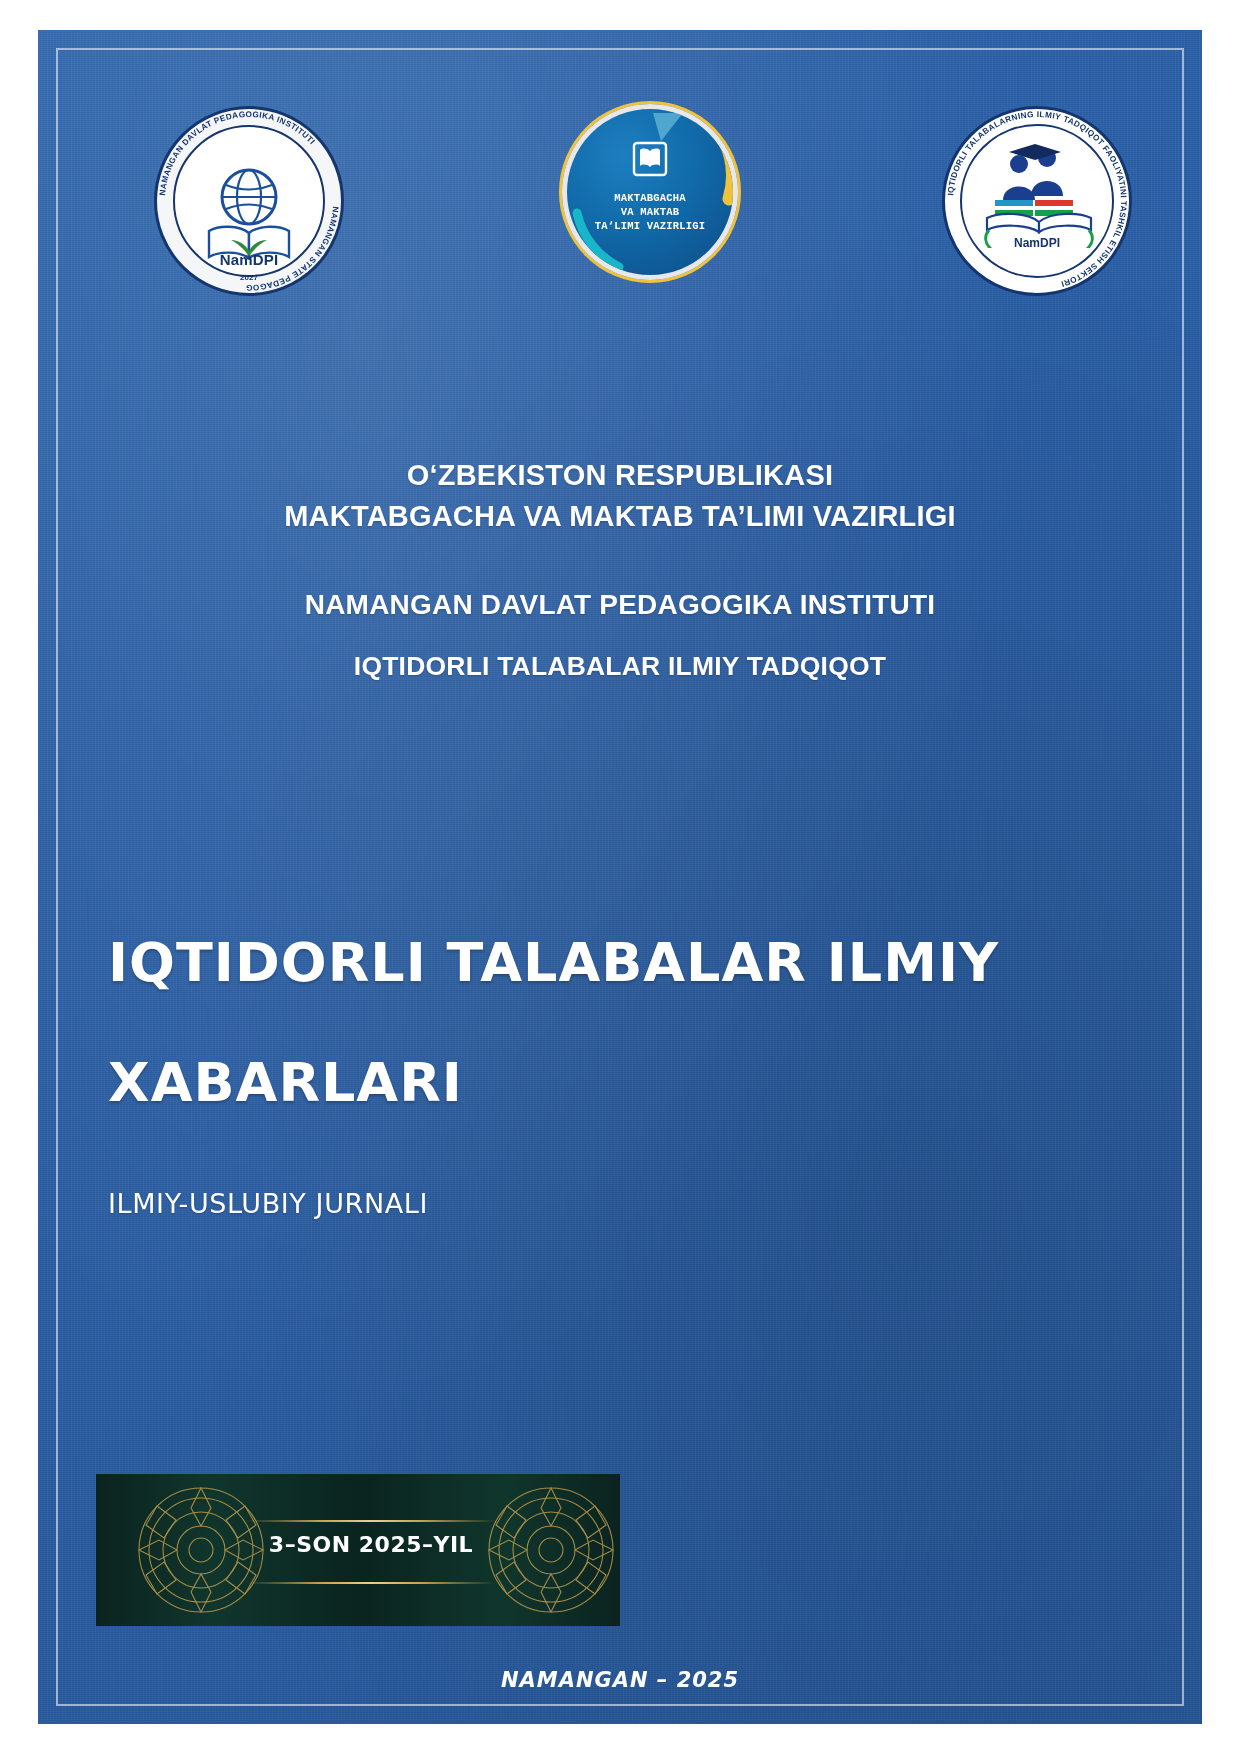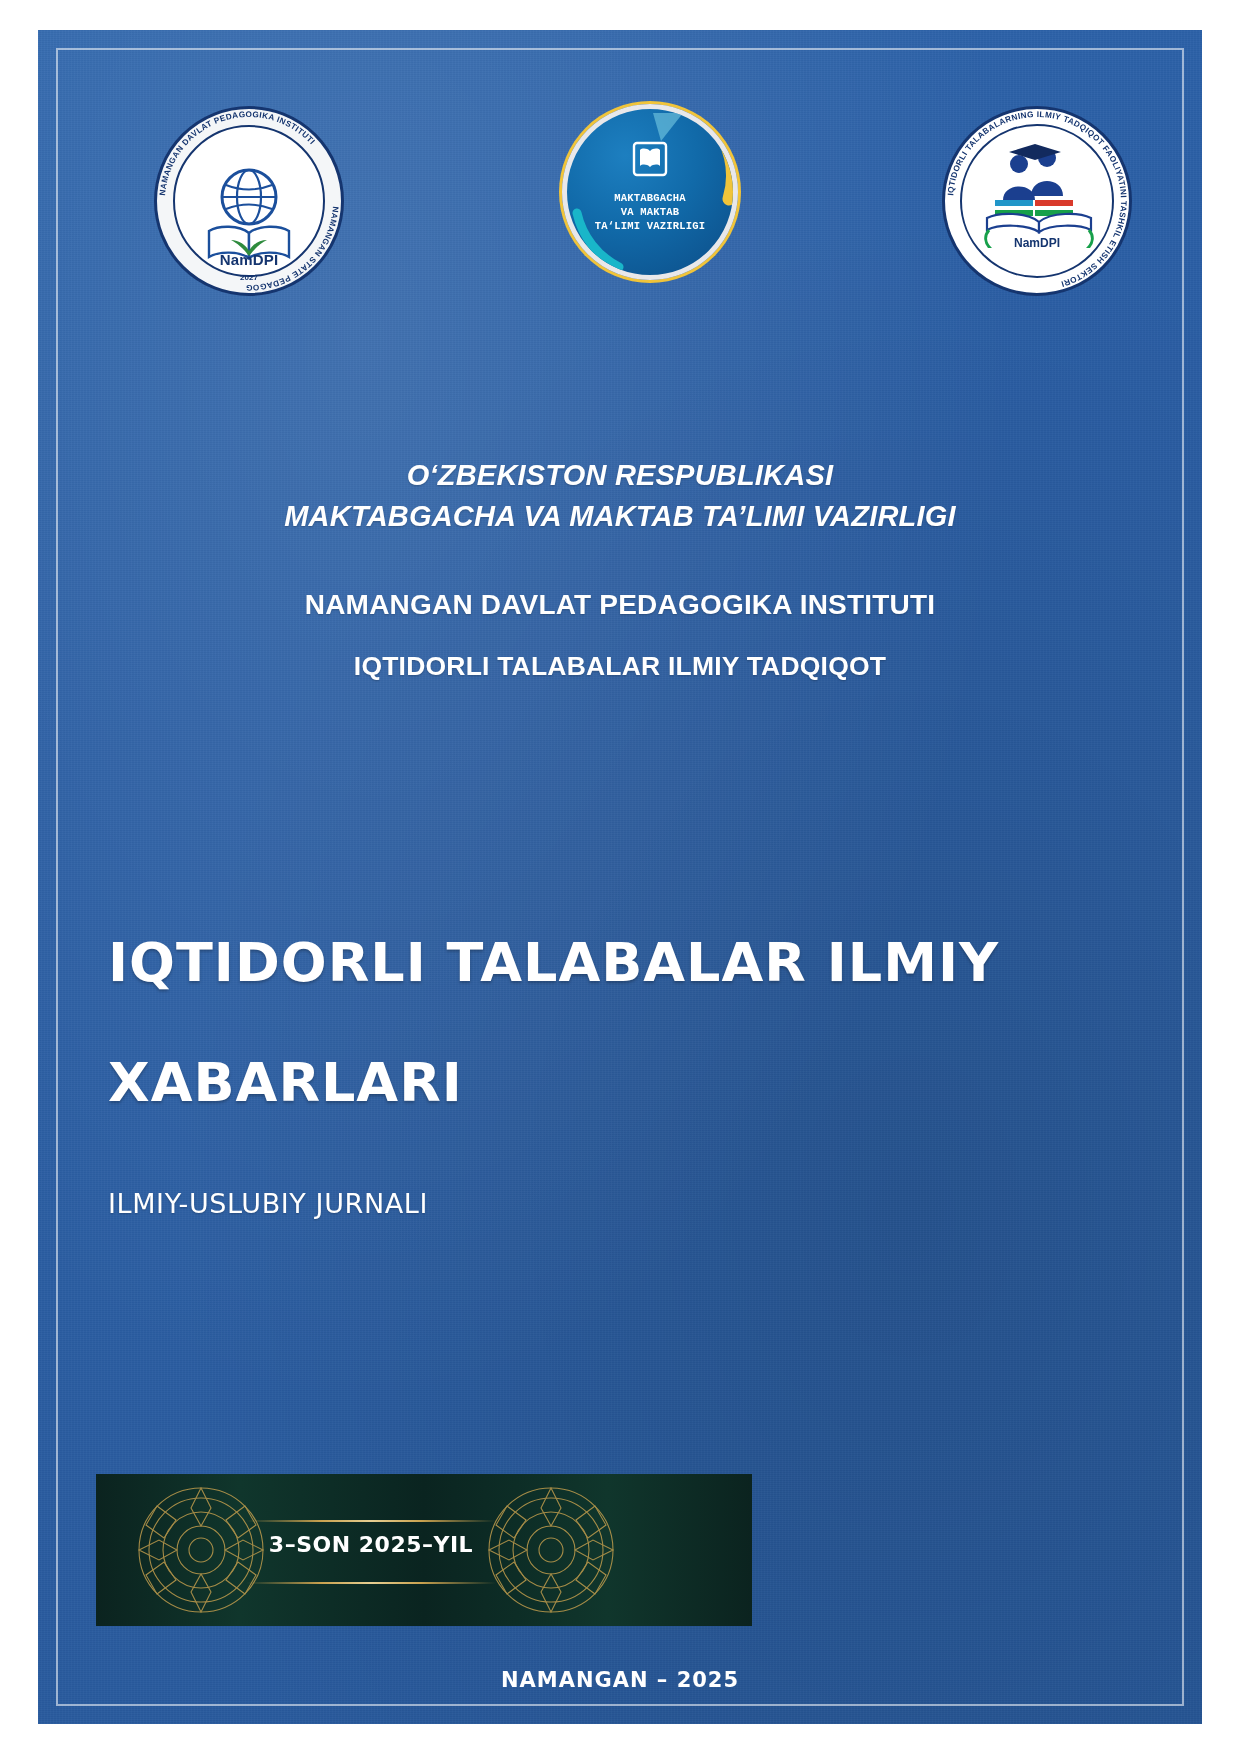--- a/index.html
+++ b/index.html
@@ -191,21 +191,20 @@
     top: 425px;
     text-align: center;
     color: #ffffff;
   }
   .h-ministry {
     font-size: 29px;
     font-weight: bold;
     line-height: 1.42;
     letter-spacing: 0.2px;
     text-shadow: 0 1px 2px rgba(0,0,0,0.22);
-    font-style: italic;
   }
   .h-institute {
     margin-top: 52px;
     font-size: 28px;
     font-weight: bold;
     letter-spacing: 0.2px;
     text-shadow: 0 1px 2px rgba(0,0,0,0.22);
   }
   .h-department {
     margin-top: 26px;
@@ -242,21 +241,21 @@
     font-weight: normal;
     letter-spacing: 0.6px;
     text-shadow: 0 1px 2px rgba(0,0,0,0.22);
   }
 
   
   .banner {
     position: absolute;
     left: 58px;
     top: 1444px;
-    width: 656px;
+    width: 524px;
     height: 152px;
     background: linear-gradient(90deg, #0b231f 0%, #10362c 22%, #0a2420 50%, #10362c 78%, #0b231f 100%);
     overflow: hidden;
   }
   .banner-orn {
     position: absolute;
     top: 50%;
     transform: translateY(-50%);
     opacity: 0.85;
   }
@@ -288,20 +287,21 @@
     position: absolute;
     left: 0;
     right: 0;
     top: 1638px;
     text-align: center;
     color: #ffffff;
     font-family: "DejaVu Sans", sans-serif;
     font-size: 21px;
     font-weight: bold;
     letter-spacing: 1px;
+    font-style: italic;
   }
 </style>
 </head>
 <body>
 
 <div class="cover">
   <div class="cover-border"></div>
 
   <div class="logos">
 

